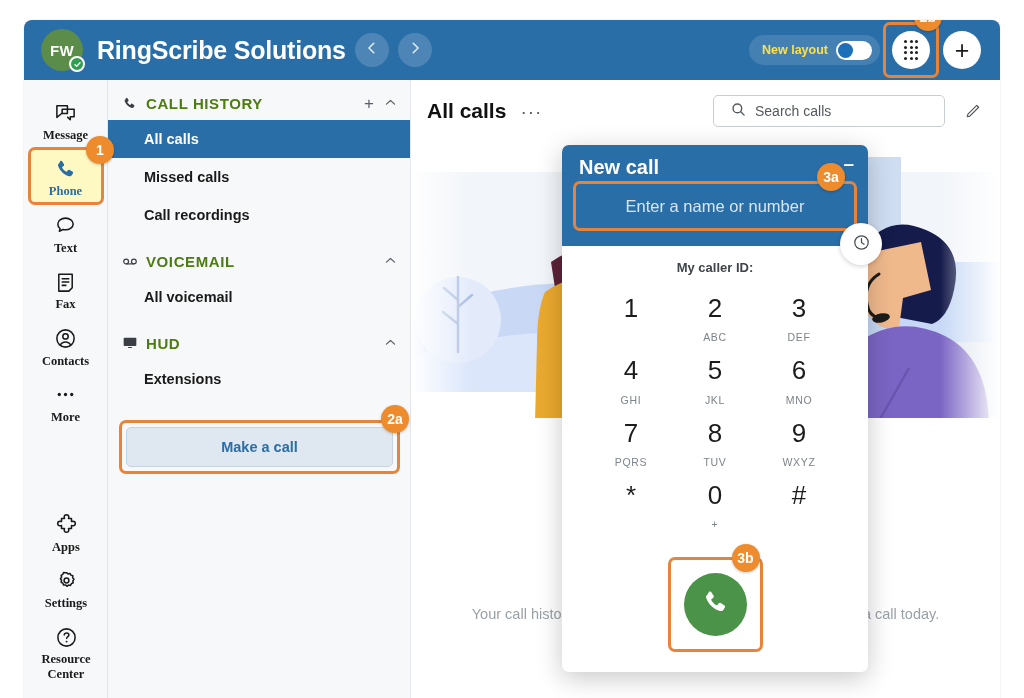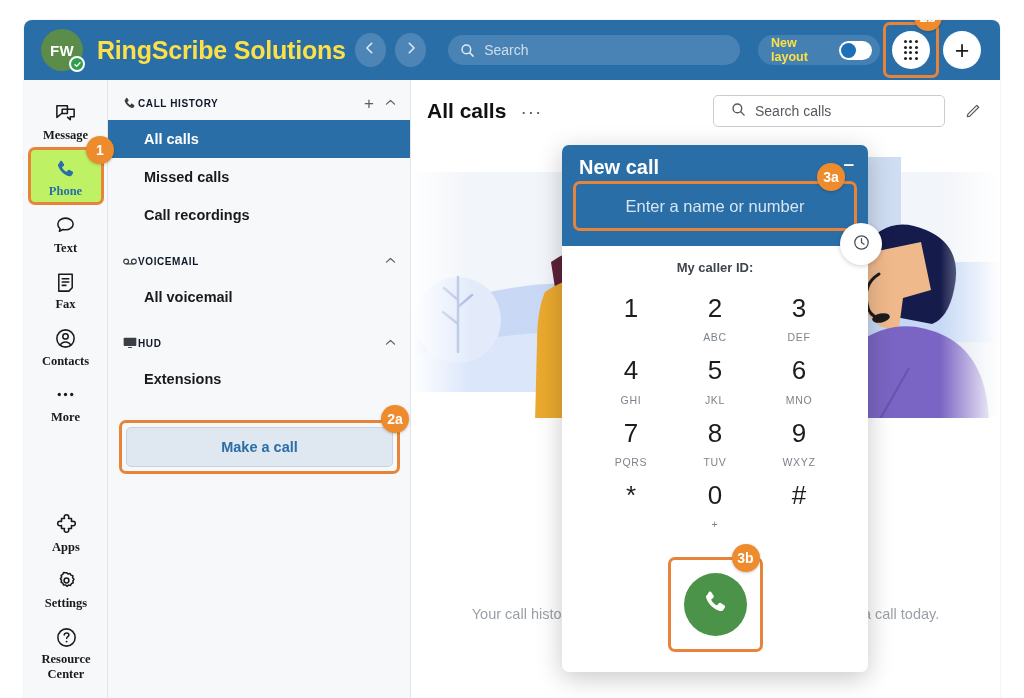--- a/index.html
+++ b/index.html
@@ -34,21 +34,21 @@
     letter-spacing: .3px;
   }
   .presence {
     position: absolute; right: -2px; bottom: -1px;
     width: 16px; height: 16px; border-radius: 50%;
     background: #2f9e4f; border: 2px solid #fff;
     display: flex; align-items: center; justify-content: center;
   }
   .presence svg { width: 9px; height: 9px; }
   .app-title {
-    color: #fde047; font-size: 25px; font-weight: bold;
+    color: #ffffff; font-size: 25px; font-weight: bold;
     margin-left: 14px; letter-spacing: -.2px;
     white-space: nowrap;
   }
   .navbtn {
     width: 34px; height: 34px; border-radius: 50%;
     background: rgba(255,255,255,.16);
     display: flex; align-items: center; justify-content: center;
     margin-left: 9px; cursor: pointer;
   }
   .navbtn:first-of-type { margin-left: 20px; }
@@ -92,21 +92,21 @@
     position: absolute; left: 0; top: 60px; width: 84px; height: 618px;
     background: #f7f8f9; border-right: 1px solid #e3e5e8;
   }
   .rail-item {
     width: 72px; margin: 0 auto 2px; padding: 7px 0 5px;
     display: flex; flex-direction: column; align-items: center;
     border-radius: 6px; cursor: pointer; font-family: Liberation Serif, serif;
   }
   .rail-item .ri { height: 26px; display:flex; align-items:center; justify-content:center; }
   .rail-item .rl { font-size: 12.5px; color: #1a1a1a; margin-top: 2px; font-weight: bold; text-align:center; line-height: 1.15; }
-  .rail-item.active { background: #bef264; }
+  .rail-item.active { background: #fef9c3; }
   .rail-item.active .rl { color: #2a6ea8; }
   .rail-top { padding-top: 13px; }
   .rail-bottom { position: absolute; left: 0; bottom: 10px; width: 84px; }
   .hl-box {
     position: absolute; border: 3px solid #e8843a; border-radius: 7px;
     pointer-events: none;
   }
   .badge {
     position: absolute; width: 28px; height: 28px; border-radius: 50%;
     background: #ee8b2d; color: #fff; font-size: 14px; font-weight: bold;
@@ -119,21 +119,21 @@
   .col2 {
     position: absolute; left: 84px; top: 60px; width: 303px; height: 618px;
     background: #f7f8f9; border-right: 1px solid #e3e5e8;
   }
   .sec-head {
     display: flex; align-items: center; height: 34px; padding: 0 13px 0 14px;
     margin-top: 6px;
   }
   .sec-head .ic { width: 16px; display:flex; align-items:center; }
   .sec-head .tt {
-    font-size: 10px; color: #0f172a; letter-spacing: .6px; margin-left: 0; flex: 1;
+    font-size: 15px; color: #4d7c0f; letter-spacing: .6px; margin-left: 8px; flex: 1;
     font-weight: bold;
   }
   .sec-head .ac { color:#5a6069; font-size: 17px; margin-left: 10px; cursor: pointer; line-height: 1; }
   .nav-row {
     height: 38px; display: flex; align-items: center;
     padding-left: 36px; font-size: 14.5px; color: #1a1a1a; cursor: pointer;
     font-weight: bold;
   }
   .nav-row.sel { background: #2a6ea8; color: #fff; }
   .makecall-wrap { position: absolute; left: 18px; top: 347px; width: 267px; }
@@ -237,29 +237,20 @@
       </span>
     </div>
     <div class="navbtn">
       <span>
         <svg viewBox="0 0 16 16" width="14" height="14">
             <path d="M6 2.5L11.5 8 6 13.5" stroke="#e4eef6" stroke-width="1.7" fill="none" stroke-linecap="round" stroke-linejoin="round"></path>
           </svg>
       </span>
     </div>
 
-    <div class="searchbar">
-      <span class="si">
-        <svg viewBox="0 0 16 16" width="15" height="15">
-            <circle cx="6.8" cy="6.8" r="4.6" stroke="#dfeaf4" stroke-width="1.6" fill="none"></circle>
-            <path d="M10.4 10.4L14 14" stroke="#dfeaf4" stroke-width="1.6" stroke-linecap="round"></path>
-          </svg>
-      </span>
-      <span class="st">Search</span>
-    </div>
 
     <div class="spacer"></div>
 
     <div class="layout-toggle">
       <span class="lbl">New layout</span>
       <span class="switch">
           <span class="knob"></span>
         </span>
     </div>
 

